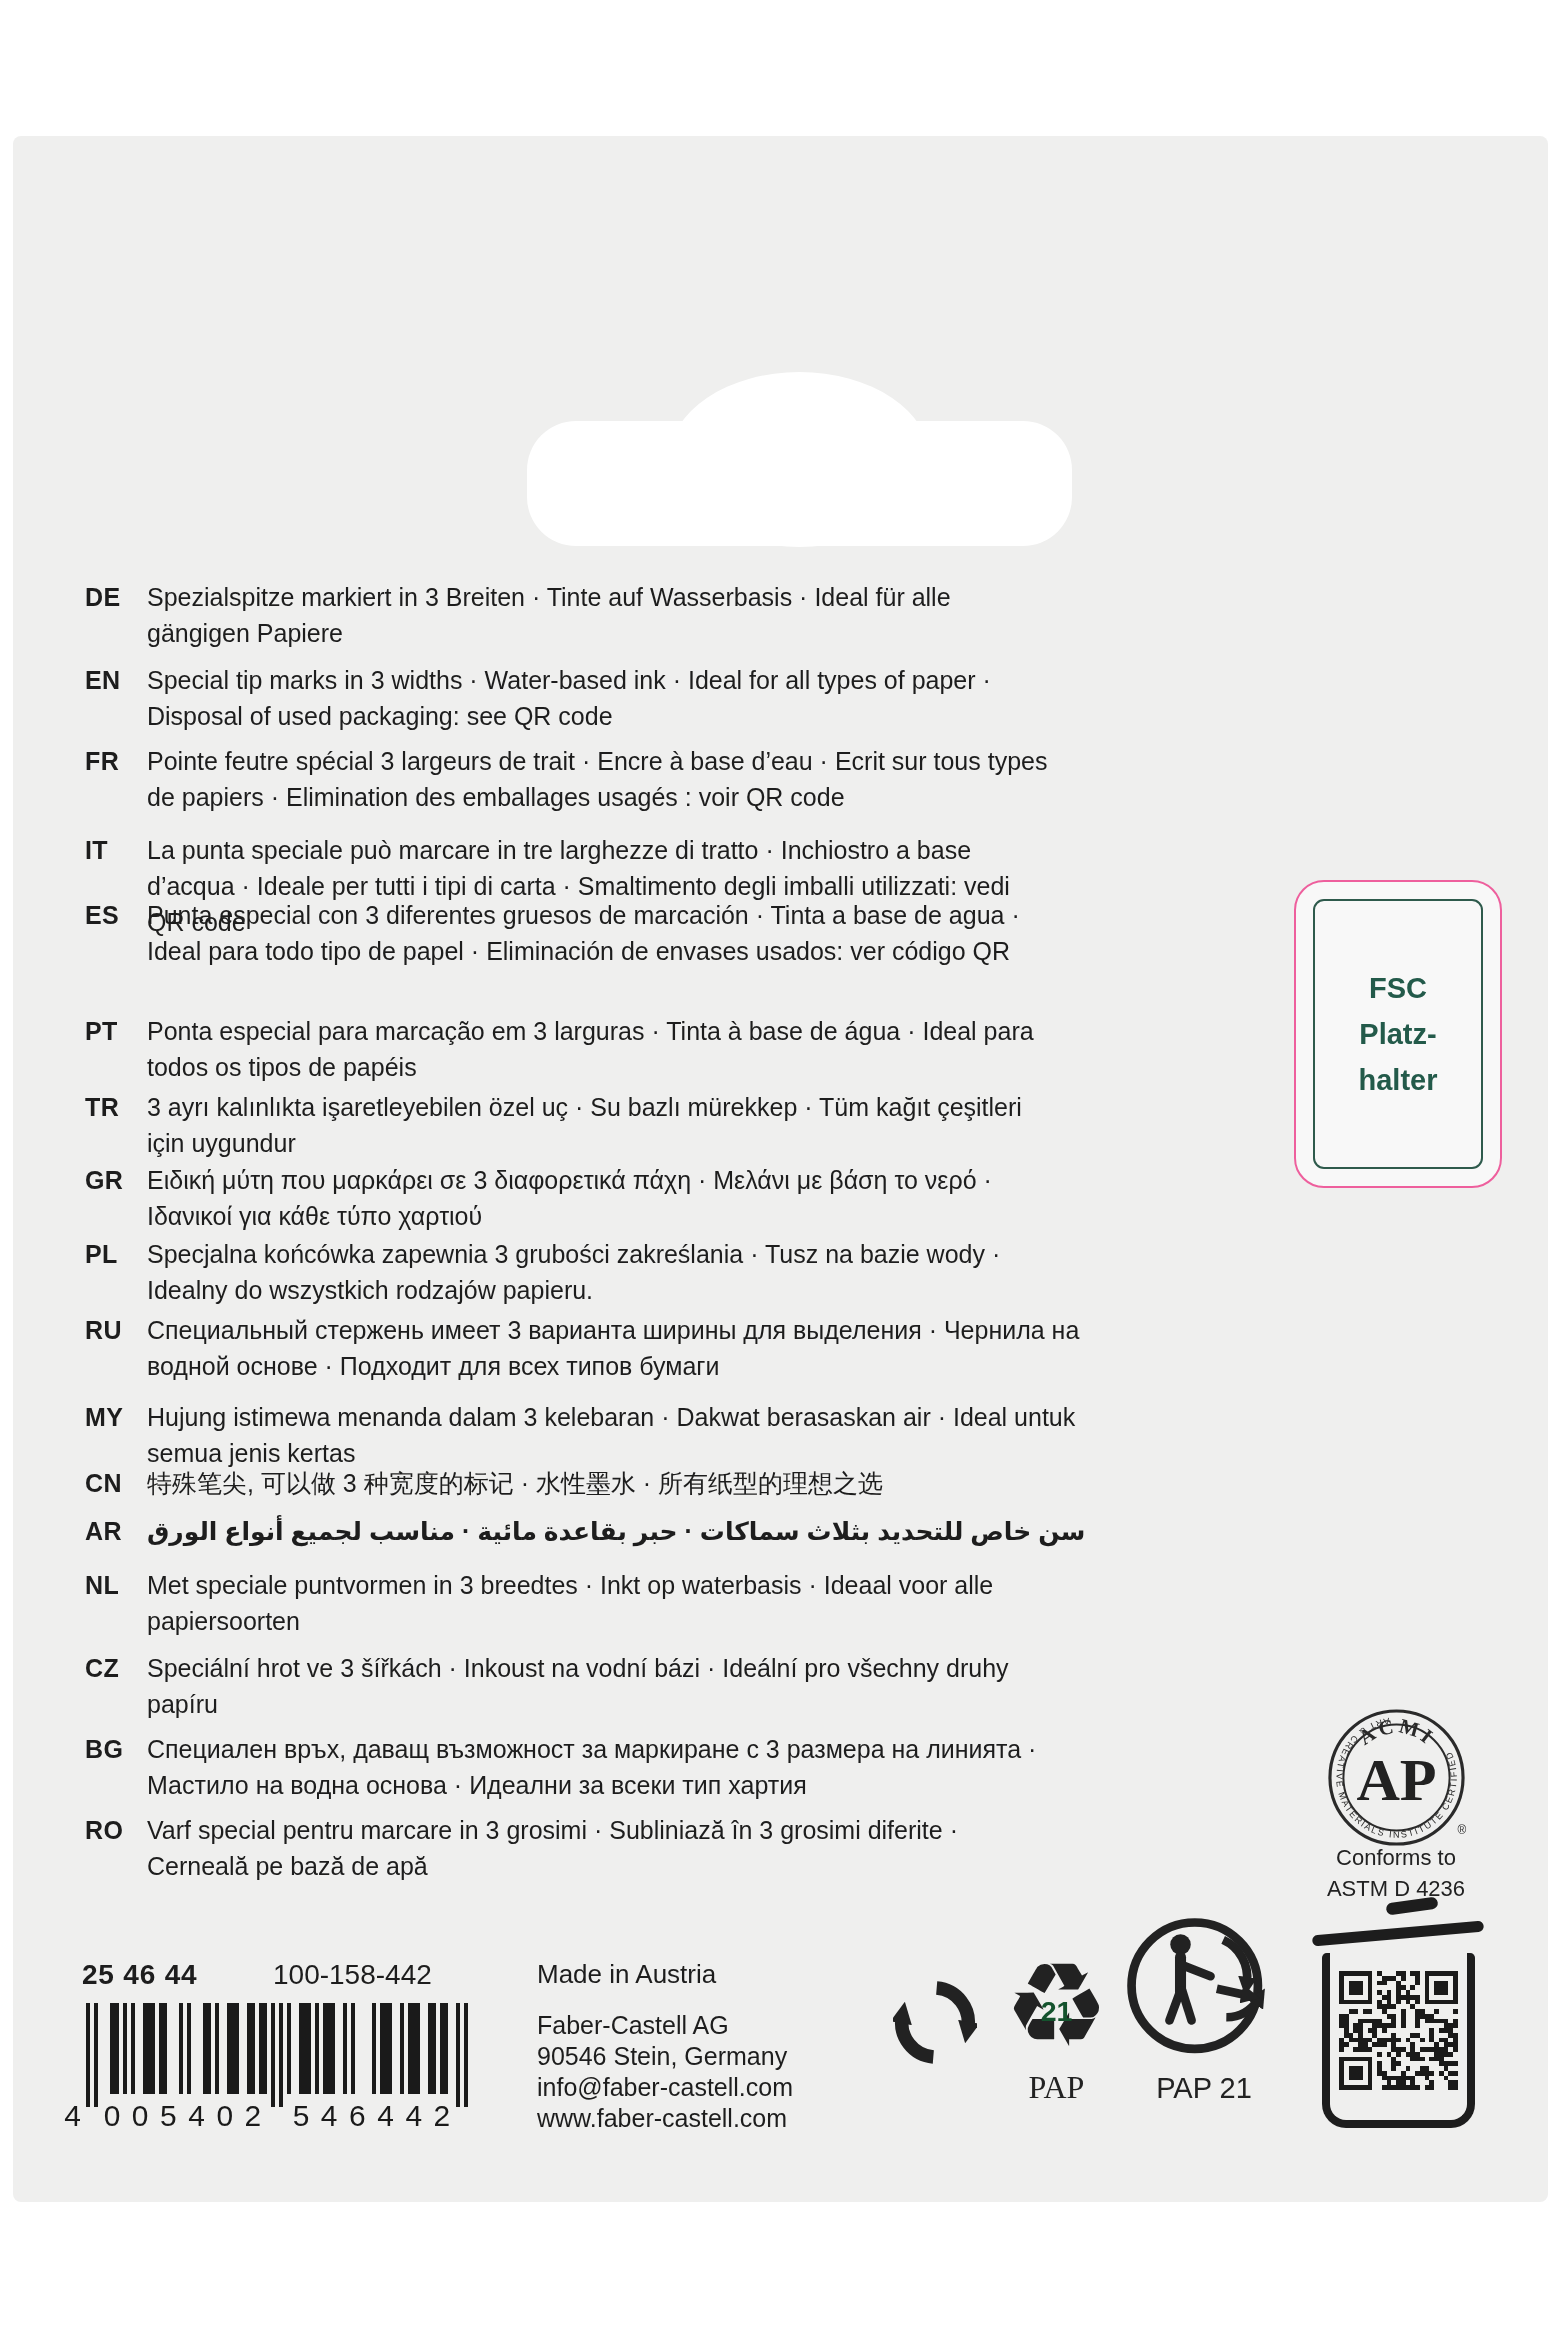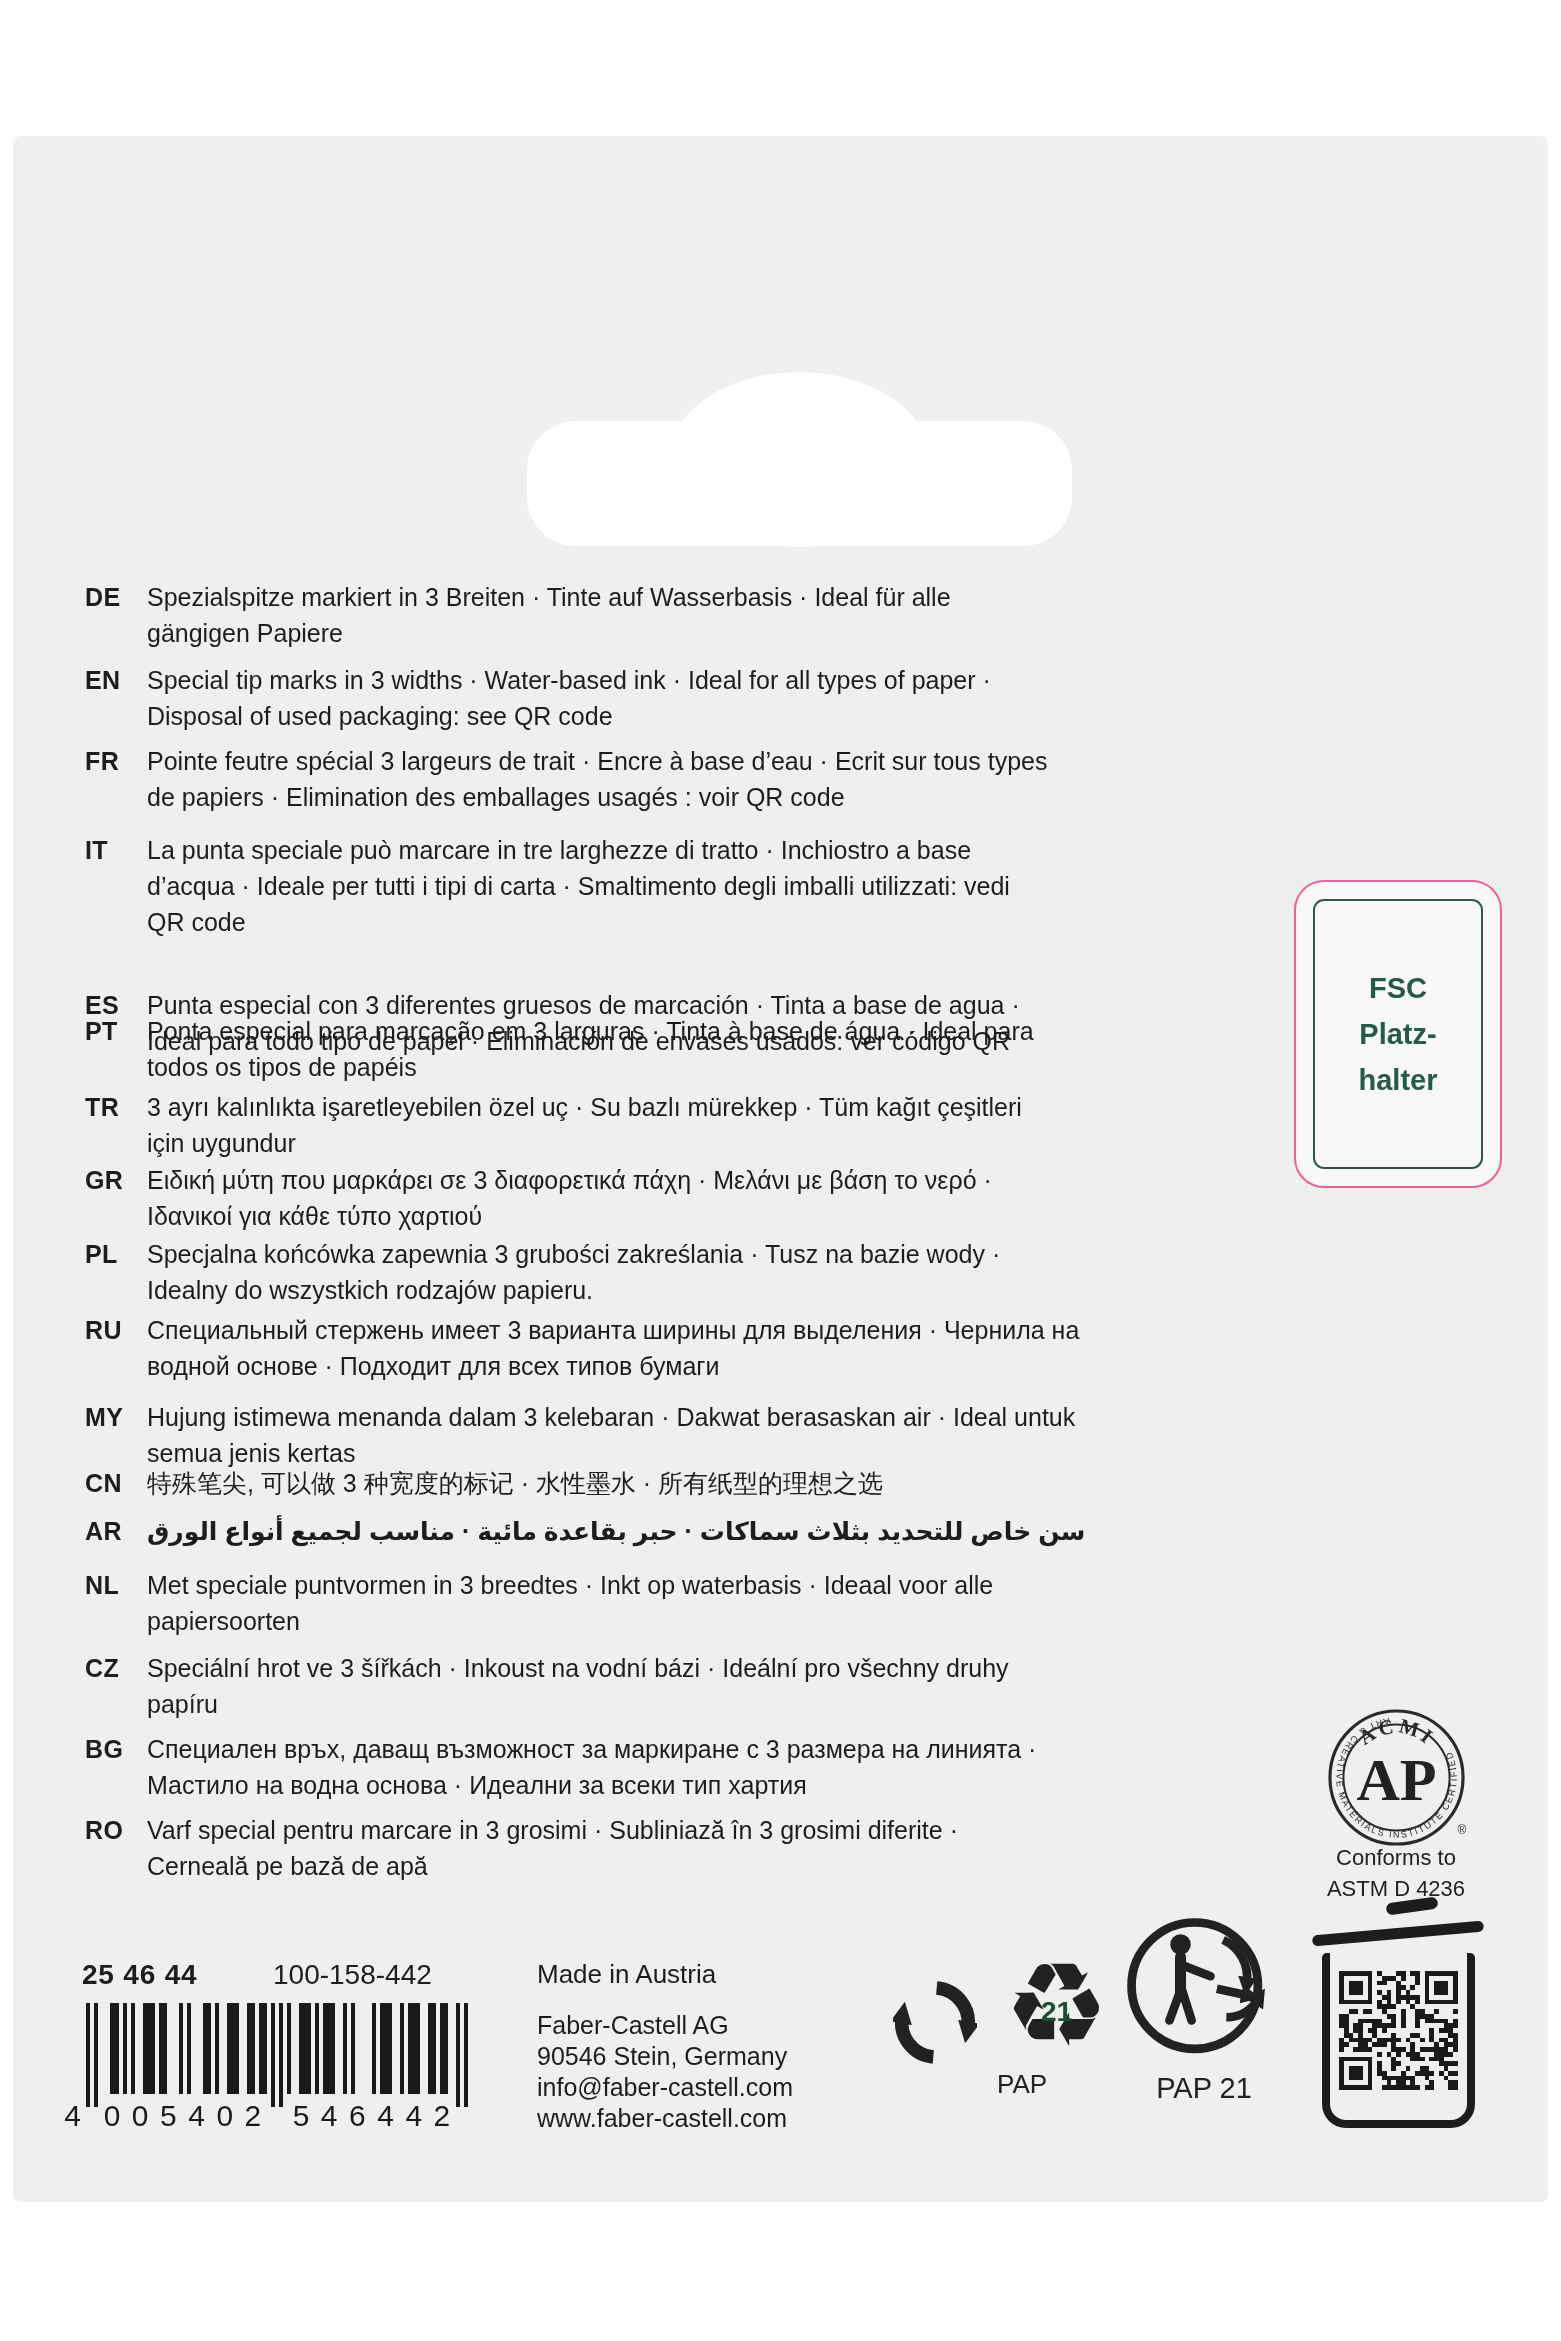--- a/index.html
+++ b/index.html
@@ -56,21 +56,21 @@
   .green-dot{position:absolute;left:893px;top:1979px;width:84px;height:87px;}
   .recycle-wrap{position:absolute;left:997px;top:1946px;width:119px;height:158px;}
   .recycle-glyph{
     position:absolute;left:0;top:0;width:119px;text-align:center;
     font-family:"DejaVu Sans",sans-serif;font-size:117px;line-height:119px;color:#222;
   }
   .recycle-num{
     position:absolute;left:0;top:49px;width:119px;text-align:center;
     font-size:28.5px;font-weight:700;color:#14532d;
   }
-  .recycle-label{position:absolute;left:0;top:123px;width:119px;font-size:26px;color:#222;}
+  .recycle-label{position:absolute;left:0;top:123px;width:119px;text-align:center;font-size:32px;color:#222;font-family:Liberation Serif, serif;}
   .triman{position:absolute;left:1122px;top:1913px;width:166px;height:154px;}
   .triman-label{position:absolute;left:1129px;top:2072px;width:150px;text-align:center;font-size:29px;color:#222;}
   
   .bin{position:absolute;left:1312px;top:1895px;width:172px;height:237px;}
   .bin-handle{position:absolute;left:74px;top:4.7px;width:52px;height:12px;background:#1d1d1d;border-radius:6.3px;transform:rotate(-8deg);}
   .bin-lid{position:absolute;left:0px;top:33px;width:172px;height:11px;background:#1d1d1d;border-radius:5.5px;transform:rotate(-5deg);}
   .bin-body{
     position:absolute;left:9.5px;top:58px;width:153px;height:175px;box-sizing:border-box;
     border:8.7px solid #1d1d1d;border-top:none;border-radius:4.7px 4.7px 24px 24px;
   }
@@ -98,21 +98,21 @@
     <span class="lang-code">FR</span>
     <span class="lang-text">Pointe feutre spécial 3 largeurs de trait · Encre à base d’eau · Ecrit sur tous types
 de papiers · Elimination des emballages usagés : voir QR code</span>
   </div>
 <div class="lang" style="top:832px">
     <span class="lang-code">IT</span>
     <span class="lang-text">La punta speciale può marcare in tre larghezze di tratto · Inchiostro a base
 d’acqua · Ideale per tutti i tipi di carta · Smaltimento degli imballi utilizzati: vedi
 QR code</span>
   </div>
-<div class="lang" style="top:987px">
+<div class="lang" style="top:897px">
     <span class="lang-code">ES</span>
     <span class="lang-text">Punta especial con 3 diferentes gruesos de marcación · Tinta a base de agua ·
 Ideal para todo tipo de papel · Eliminación de envases usados: ver código QR</span>
   </div>
 <div class="lang" style="top:1013px">
     <span class="lang-code">PT</span>
     <span class="lang-text">Ponta especial para marcação em 3 larguras · Tinta à base de água · Ideal para
 todos os tipos de papéis</span>
   </div>
 <div class="lang" style="top:1089px">

